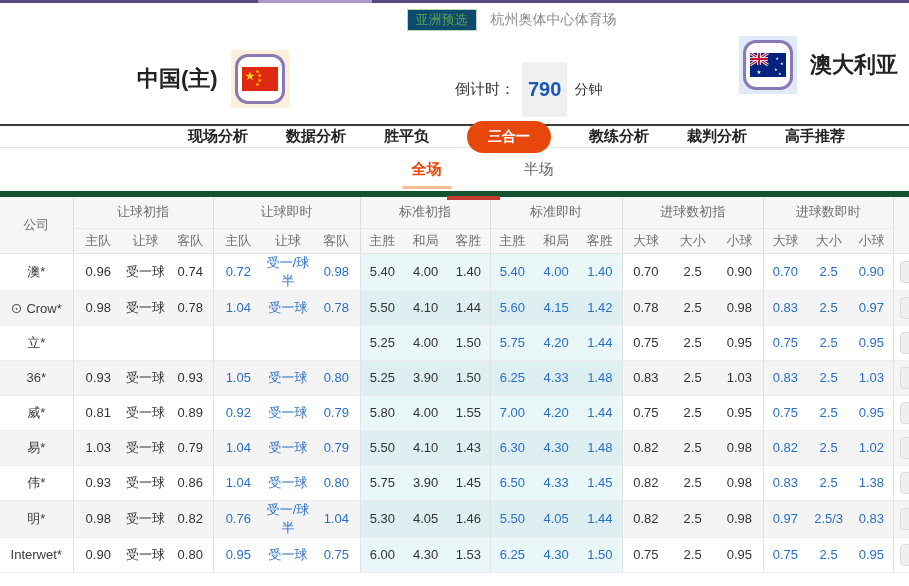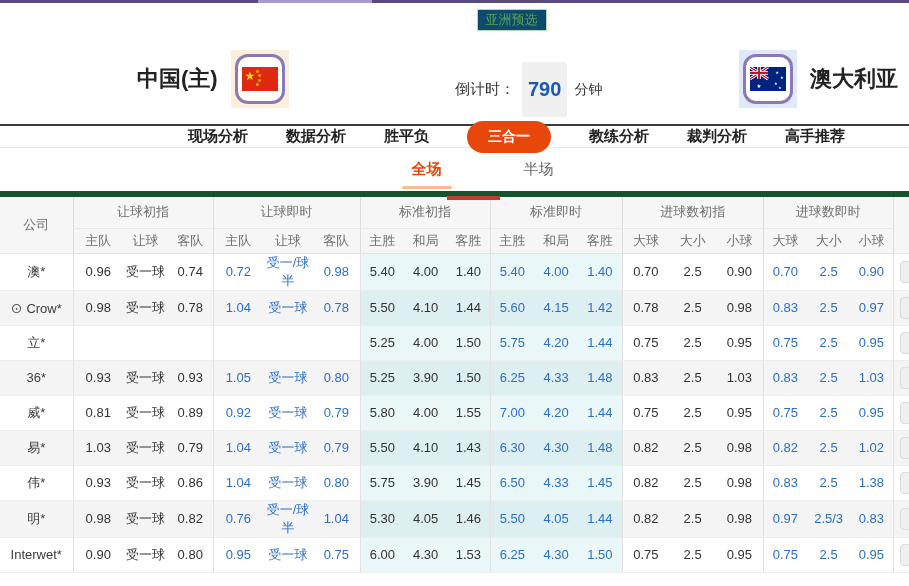--- a/index.html
+++ b/index.html
@@ -16,21 +16,21 @@
   .info-row{height:33px;display:flex;align-items:center;justify-content:center;
     transform:translateX(57px);gap:14px;}
   .badge{font-size:13px;color:var(--green);background:#0c4a6e;border:1px solid #b9d8ae;
     padding:1px 8px 2px;line-height:17px;}
   .kickoff{font-size:15px;font-weight:bold;color:#333;}
   .venue{font-size:14px;color:#8a8a8a;}
   
   .team-row{position:relative;height:88px;}
   .team{position:absolute;display:flex;align-items:center;gap:13px;}
   .team.home{left:137px;top:14px;}
-  .team.away{right:11px;top:14px;}
+  .team.away{right:11px;top:0;}
   .team-name{font-size:22px;font-weight:bold;color:#222;}
   .flagbox{width:58px;height:58px;display:flex;align-items:center;justify-content:center;}
   .flagbox.home-bg{background:#fcefdb;}
   .flagbox.away-bg{background:#dfe9f8;}
   .flagframe{width:50px;height:50px;background:#fff;border:3px solid var(--purple);
     border-radius:13px;display:flex;align-items:center;justify-content:center;}
   .flagframe svg{display:block;}
   .countdown{position:absolute;left:455px;top:26px;display:flex;align-items:center;gap:7px;}
   .cd-label{font-size:15px;color:#333;}
   .cd-value{font-size:20px;font-weight:bold;color:#1a56b8;background:#f0f0f0;
@@ -74,20 +74,21 @@
 </style>
 </head>
 <body>
 
 <div class="topbar">
   <div class="seg"></div>
 </div>
 
 <div class="info-row">
   <span class="badge">亚洲预选</span>
+  <span class="venue">杭州奥体中心体育场</span>
 </div>
 
 <div class="team-row">
   <div class="team home">
     <span class="team-name">中国(主)</span>
     <div class="flagbox home-bg">
       <div class="flagframe">
         <svg width="36" height="24" viewBox="0 0 30 20">
           <rect width="30" height="20" fill="#de2910"></rect>
           <text x="2" y="10.5" font-size="10" fill="#ffde00">★</text>

